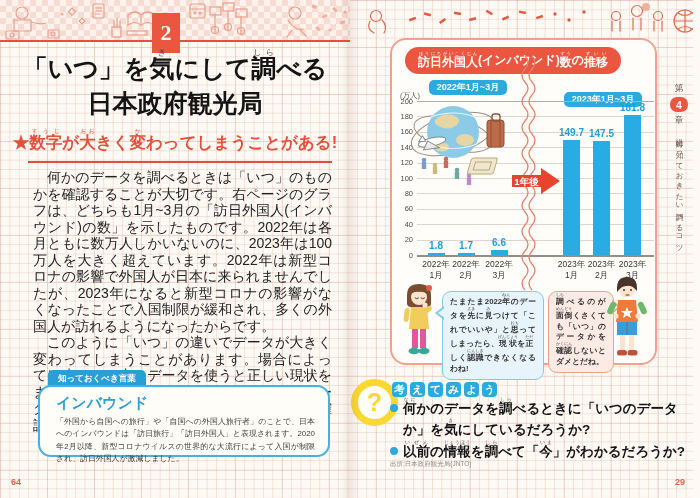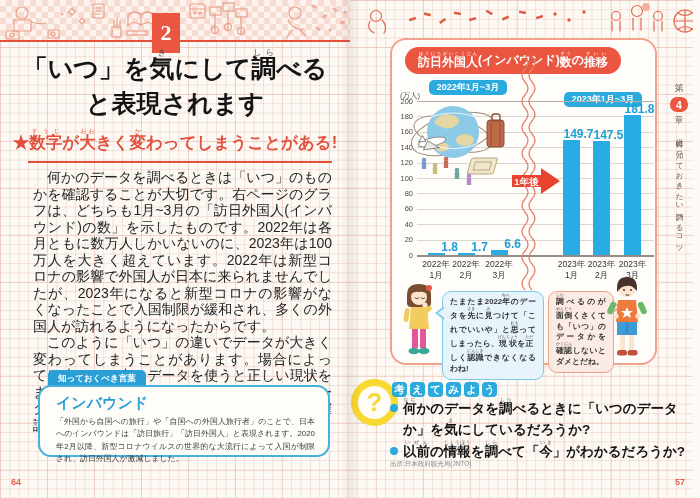--- a/index.html
+++ b/index.html
@@ -66,21 +66,21 @@
   .period-pill { position:absolute; top:40px; width:78px; height:15px; background:#2baade;
     border-radius:5px; color:#fff; font-size:9px; font-weight:bold; text-align:center; line-height:15px; }
   .pill-2022 { left:37px; } .pill-2023 { left:172px;margin-top:12px; }
   .unit-label { position:absolute; left:8px; top:51px; font-size:7.5px; color:#555; }
   .plot { position:absolute; left:25px; top:61px; width:237px; height:154px; }
   .gridline { position:absolute; left:0; width:100%; height:1px; background:#dcd6ce; }
   .gridline.top { background:#b5aea5; }
   .gridline.base { background:#968e84; height:1.5px; }
   .ytick { position:absolute; left:-26px; width:22px; text-align:right; font-size:7.5px; color:#4a4a4a; }
   .bar { position:absolute; background:#29ace4; }
-  .bar-val { position:absolute; width:44px; text-align:right; color:#1f9fd8; font-weight:bold; font-size:12px; }
+  .bar-val { position:absolute; width:44px; text-align:center; color:#1f9fd8; font-weight:bold; font-size:10px; }
   .xlabel { position:absolute; top:158px; width:52px; text-align:center; font-size:8.5px; color:#333; line-height:10.5px; }
   .illustration { position:absolute; left:16px; top:54px; }
   .divider-wavy { position:absolute; left:129px; top:16px; }
   .year-arrow { position:absolute; left:120px; top:128px; }
   .char-girl { position:absolute; left:6px; top:240px; }
   .char-boy { position:absolute; left:214px; top:234px; }
   .bubble { position:absolute; border-radius:9px; padding:5px 7px; font-size:7.8px; line-height:10.6px;
     font-weight:bold; color:#333; text-align:justify; }
   .bubble rt { font-size:4px; }
   .bubble-girl { left:50px; top:251px; width:102px; background:#e7f4fb; border:1.5px solid #7fcbe8; }
@@ -156,21 +156,21 @@
         <circle cx="330" cy="30" r="1.6"></circle>
           <circle cx="345" cy="12" r="1.6"></circle>
           <circle cx="62" cy="14" r="1.6"></circle>
           <circle cx="170" cy="30" r="1.6"></circle>
       </g>
     </svg>
   </div>
   <div class="red-rule"></div>
   <div class="lesson-badge">2</div>
 
-  <h1 class="main-title"><span>「いつ」を<ruby>気<rt>き</rt></ruby>にして<ruby>調<rt>しら</rt></ruby>べる</span><br><span>と表現されます</span></h1>
+  <h1 class="main-title"><span>「いつ」を<ruby>気<rt>き</rt></ruby>にして<ruby>調<rt>しら</rt></ruby>べる</span><br><span>日本政府観光局</span></h1>
 
   <div class="section-heading">★<ruby>数字<rt>すうじ</rt></ruby>が<ruby>大<rt>おお</rt></ruby>きく<ruby>変<rt>か</rt></ruby>わってしまうことがある!</div>
   <div class="heading-rule"></div>
 
   <div class="body-text">
     <p>何かのデータを調べるときは「いつ」のものかを確認することが大切です。右ページのグラフは、どちらも1月~3月の「訪日外国人(インバウンド)の数」を示したものです。2022年は各月ともに数万人しかいないのに、2023年は100万人を大きく超えています。2022年は新型コロナの影響で外国人が日本に来られませんでしたが、2023年になると新型コロナの影響がなくなったことで入国制限が緩和され、多くの外国人が訪れるようになったからです。</p>
     <p>このように「いつ」の違いでデータが大きく変わってしまうことがあります。場合によっては少しでも古いデータを使うと正しい現状をまったく把握できなくなるので、何かのデータを調べるときは「いつのデータか」を必ず確認することが大切です。</p>
   </div>
 
   <div class="vocab-tab">知っておくべき言葉</div>
@@ -357,21 +357,21 @@
     <div class="bullet">
         <span class="dot"></span>
         <span><ruby>何<rt>なに</rt></ruby>かのデータを<ruby>調<rt>しら</rt></ruby>べるときに「いつのデータか」を<ruby>気<rt>き</rt></ruby>にしているだろうか?</span>
       </div>
     <div class="bullet">
         <span class="dot"></span>
         <span><ruby>以前<rt>いぜん</rt></ruby>の<ruby>情報<rt>じょうほう</rt></ruby>を<ruby>調<rt>しら</rt></ruby>べて「<ruby>今<rt>いま</rt></ruby>」がわかるだろうか?</span>
       </div>
   </div>
   <div class="source-note">出所:日本政府観光局(JNTO)</div>
-  <div class="page-num pn-right">57</div>
+  <div class="page-num pn-right">29</div>
 </div>
 
 <div class="gutter"></div>
 <div class="edge-strip"></div>
 
 <div class="chapter-tab">
   <span class="ct-fix">第</span>
   <span class="ct-num">4</span>
   <span class="ct-fix">章</span>
   <span class="ct-label">絶対に知っておきたい調べるコツ</span>

